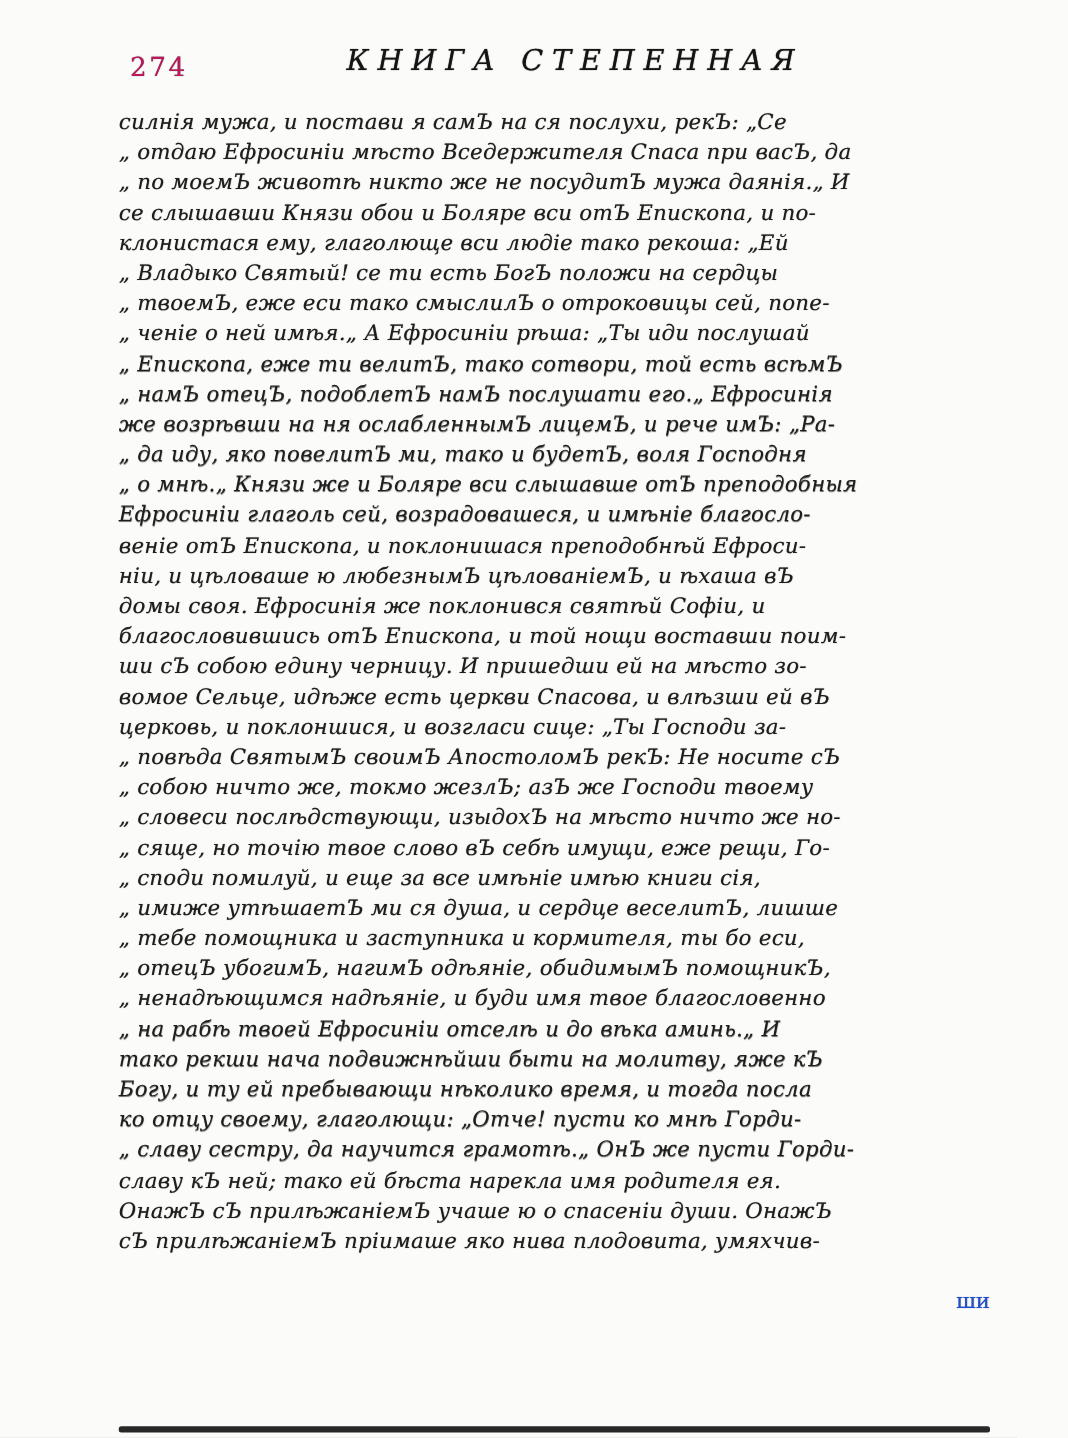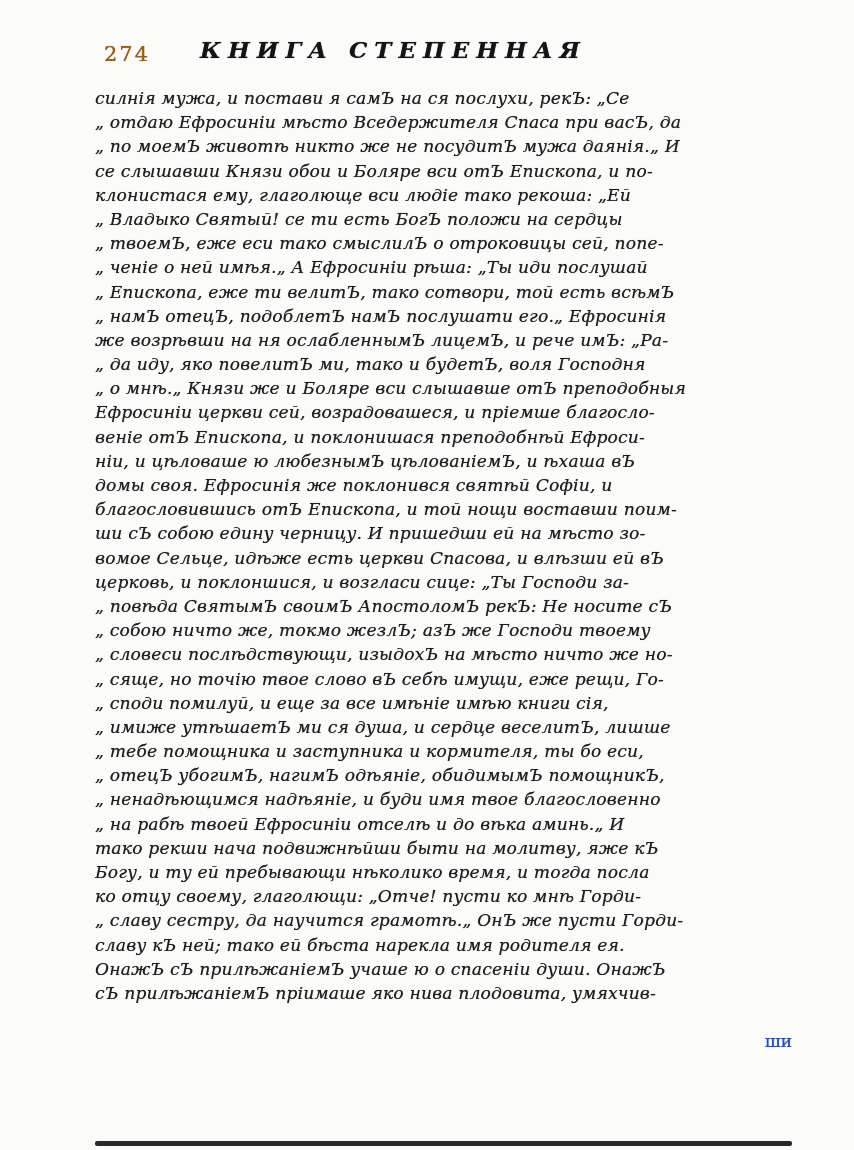--- a/index.html
+++ b/index.html
@@ -8,27 +8,27 @@
     width:854px; height:1150px;
     margin:0 auto;
     background:#fbfbf9;
     overflow:hidden;
     font-family:"DejaVu Serif", serif;
     color:#1e1e1e;
   }
   .pagenum {
     position:absolute; left:104px; top:42px;
     font-size:21px; letter-spacing:2px;
-    color:#a16207;
+    color:#be185d;
     text-shadow:0 0 0.7px rgba(20,20,20,.75);
   }
   .title {
     position:absolute; left:200px; top:36px; width:520px;
-    text-align:left;
-    font-size:23px; font-weight:bold; font-style:italic;
+    text-align:center;
+    font-size:23px; font-weight:normal; font-style:italic;
     letter-spacing:7px;
     color:#141414;
     text-shadow:0 0 0.9px rgba(15,15,15,.8);
     white-space:nowrap;
   }
   .body {
     position:absolute; left:95px; top:86px; width:697px;
   }
   .line {
     font-size:17px;
@@ -69,21 +69,21 @@
       <div class="line"><span>се слышавши Князи обои и Боляре вси отЪ Епископа, и по-</span></div>
       <div class="line"><span>клонистася ему, глаголюще вси людіе тако рекоша: „Ей</span></div>
       <div class="line"><span>„ Владыко Святый! се ти есть БогЪ положи на сердцы</span></div>
       <div class="line"><span>„ твоемЪ, еже еси тако смыслилЪ о отроковицы сей, попе-</span></div>
       <div class="line"><span>„ ченіе о ней имѣя.„ А Ефросиніи рѣша: „Ты иди послушай</span></div>
       <div class="line"><span>„ Епископа, еже ти велитЪ, тако сотвори, той есть всѣмЪ</span></div>
       <div class="line"><span>„ намЪ отецЪ, подоблетЪ намЪ послушати его.„ Ефросинія</span></div>
       <div class="line"><span>же возрѣвши на ня ослабленнымЪ лицемЪ, и рече имЪ: „Ра-</span></div>
       <div class="line"><span>„ да иду, яко повелитЪ ми, тако и будетЪ, воля Господня</span></div>
       <div class="line"><span>„ о мнѣ.„ Князи же и Боляре вси слышавше отЪ преподобныя</span></div>
-      <div class="line"><span>Ефросиніи церкви сей, возрадовашеся, и пріемше благосло-</span></div>
+      <div class="line"><span>Ефросиніи глаголь сей, возрадовашеся, и имѣніе благосло-</span></div>
       <div class="line"><span>веніе отЪ Епископа, и поклонишася преподобнѣй Ефроси-</span></div>
       <div class="line"><span>ніи, и цѣловаше ю любезнымЪ цѣлованіемЪ, и ѣхаша вЪ</span></div>
       <div class="line"><span>домы своя. Ефросинія же поклонився святѣй Софіи, и</span></div>
       <div class="line"><span>благословившись отЪ Епископа, и той нощи воставши поим-</span></div>
       <div class="line"><span>ши сЪ собою едину черницу. И пришедши ей на мѣсто зо-</span></div>
       <div class="line"><span>вомое Сельце, идѣже есть церкви Спасова, и влѣзши ей вЪ</span></div>
       <div class="line"><span>церковь, и поклоншися, и возгласи сице: „Ты Господи за-</span></div>
       <div class="line"><span>„ повѣда СвятымЪ своимЪ АпостоломЪ рекЪ: Не носите сЪ</span></div>
       <div class="line"><span>„ собою ничто же, токмо жезлЪ; азЪ же Господи твоему</span></div>
       <div class="line"><span>„ словеси послѣдствующи, изыдохЪ на мѣсто ничто же но-</span></div>

